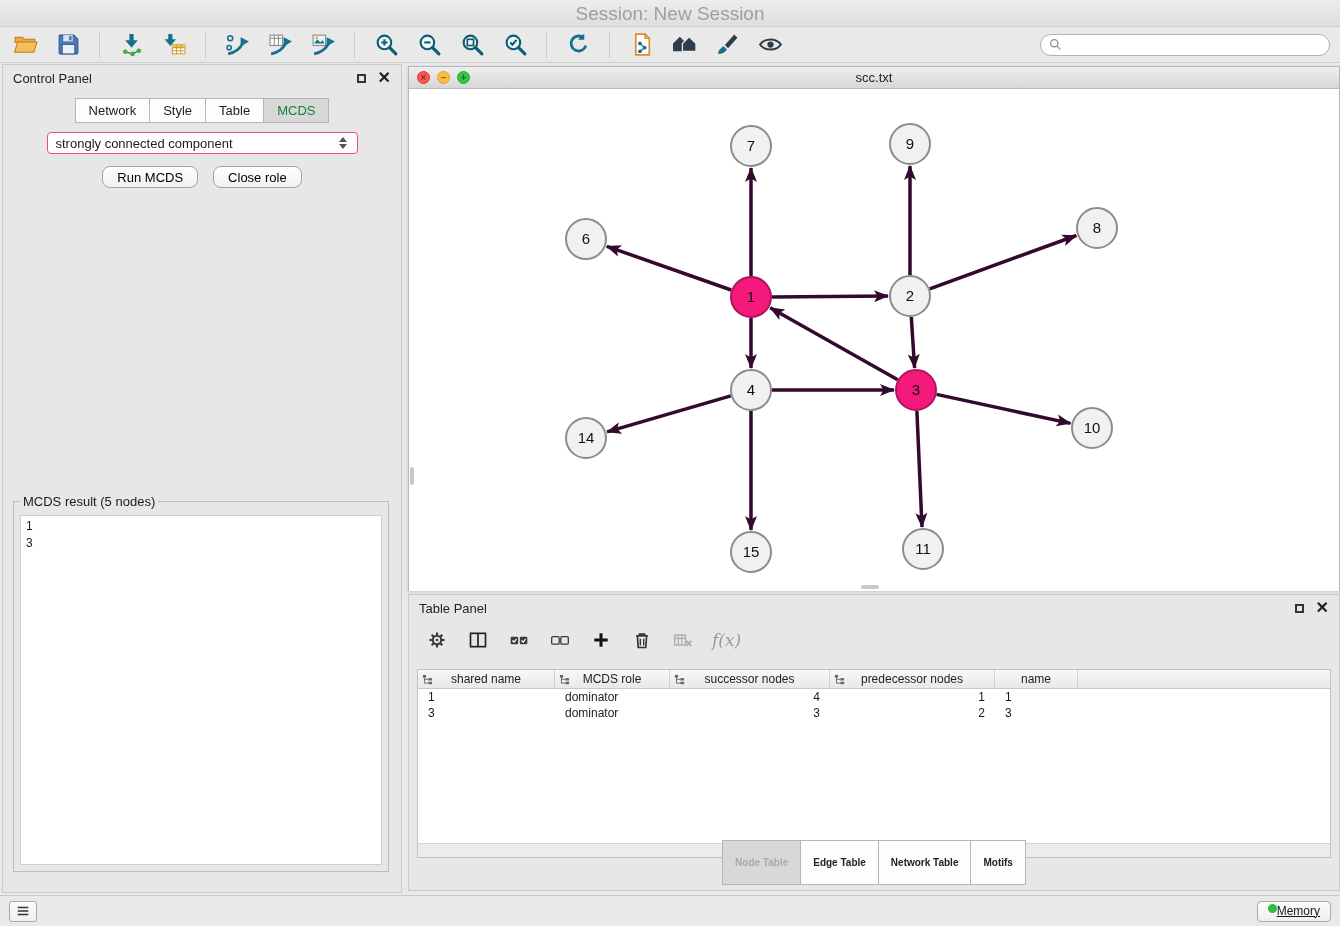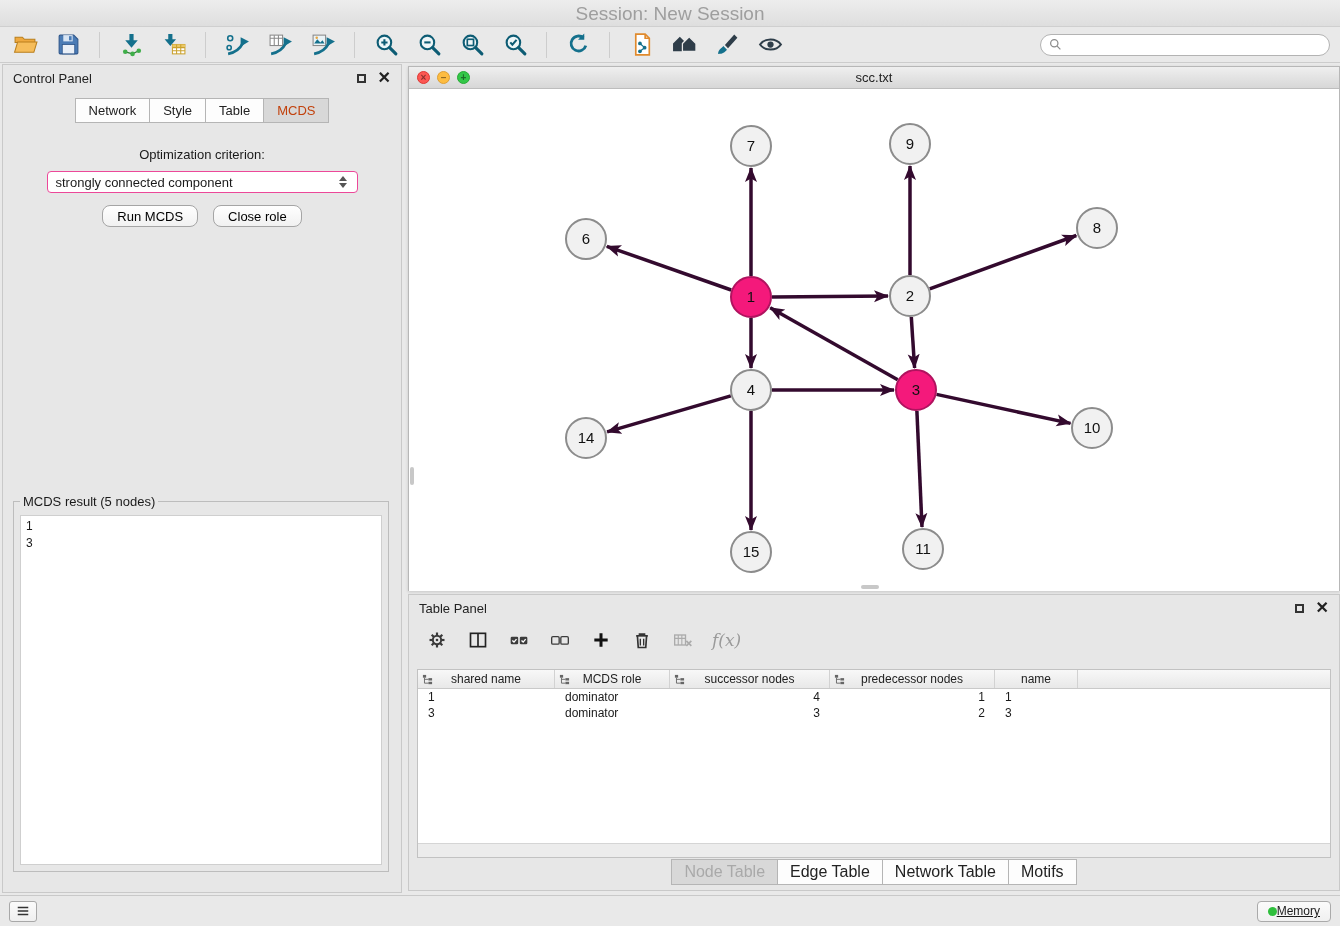--- a/index.html
+++ b/index.html
@@ -26,21 +26,21 @@
   
   .control-panel { position:absolute; left:2px; top:64px; width:400px; height:829px;
     background:#e7e7e7; border:1px solid #c9c9c9; }
   .panel-head { height:26px; display:flex; align-items:center; padding:0 10px; font-size:13px; color:#222; }
   .panel-head .spacer { flex:1; }
   .float-box { width:9px; height:9px; border:2px solid #333; display:inline-block; margin-right:12px; }
   .close-x { font-size:16px; font-weight:bold; color:#222; line-height:10px; }
   .cp-tabs { display:flex; justify-content:center; margin-top:7px; }
   .cp-tab { background:#fdfdfd; border:1px solid #b5b5b5; border-left:none; padding:4px 13px; font-size:13px; color:#222; cursor:default; }
   .cp-tab:first-child { border-left:1px solid #b5b5b5; }
-  .cp-tab.active { background:#d8d8d8; color:#c2410c; }
+  .cp-tab.active { background:#d8d8d8; color:#15803d; }
   .opt-label { text-align:center; margin-top:24px; font-size:13px; }
   .dropdown { margin:9px auto 0 auto; width:311px; height:22px; background:#fff;
     border:1px solid #ec4899; border-radius:4px; display:flex; align-items:center; padding:0 8px 0 8px; font-size:13px; }
   .stepper { margin-left:auto; display:flex; flex-direction:column; gap:2px; padding-right:2px; }
   .stepper .up { width:0; height:0; border-left:4px solid transparent; border-right:4px solid transparent; border-bottom:5px solid #555; }
   .stepper .down { width:0; height:0; border-left:4px solid transparent; border-right:4px solid transparent; border-top:5px solid #555; }
   .btn-row { display:flex; justify-content:center; gap:15px; margin-top:12px; }
   .mac-btn { height:22px; padding:0 14px; background:linear-gradient(#ffffff,#f1f1f1);
     border:1px solid #a5a5a5; border-radius:8px; font-size:13px; font-family:"Liberation Sans",sans-serif; cursor:default; }
   .result-fieldset { position:absolute; left:10px; top:429px; width:376px; height:378px;
@@ -76,31 +76,31 @@
     background:#fff; border:1px solid #c2c2c2; overflow:hidden; }
   .thead { display:flex; height:19px; background:linear-gradient(#f8f8f8,#e8e8e8); border-bottom:1px solid #c9c9c9; }
   .thead-cell { position:relative; display:flex; align-items:center; justify-content:center;
     font-size:12px; color:#222; border-right:1px solid #d2d2d2; }
   .sort-ic { position:absolute; left:4px; top:4px; }
   .col0{width:137px}.col1{width:115px}.col2{width:160px}.col3{width:165px}.col4{width:83px}
   .trow { display:flex; height:16px; align-items:center; }
   .tcell { font-size:12px; padding:0 10px; overflow:hidden; white-space:nowrap; }
   .tp-scrollstrip { position:absolute; left:0; right:0; bottom:0; height:14px; background:#ececec; border-top:1px solid #d5d5d5; }
   .tp-tabs { position:absolute; bottom:5px; left:0; width:100%; display:flex; justify-content:center; }
-  .tp-tab { background:#fdfdfd; border:1px solid #b5b5b5; border-left:none; padding:3px 12px; font-size:16px; color:#222; cursor:default; }
+  .tp-tab { background:#fdfdfd; border:1px solid #b5b5b5; border-left:none; padding:16px 12px; font-size:10px; color:#222; cursor:default;font-weight:bold; }
   .tp-tab:first-child { border-left:1px solid #b5b5b5; }
   .tp-tab.active { background:#d8d8d8; color:#a9a9a9; }
 
   
   .statusbar { position:absolute; left:0; bottom:0; width:1340px; height:31px;
     background:#e9e9e9; border-top:1px solid #c9c9c9; display:flex; align-items:center;
     justify-content:space-between; padding:0 9px; }
   .list-btn { width:28px; height:21px; border:1px solid #a8a8a8; border-radius:3px;
     background:linear-gradient(#fbfbfb,#efefef); display:flex; align-items:center; justify-content:center; }
-  .memory-btn { display:flex; align-items:center; gap:0; background:linear-gradient(#fbfbfb,#f0f0f0);
+  .memory-btn { display:flex; gap:0; background:linear-gradient(#fbfbfb,#f0f0f0);
     border:1px solid #aaaaaa; border-radius:4px; padding:2px 10px; font-size:12px; height:21px;text-decoration:underline; }
   .green-dot { width:9px; height:9px; border-radius:50%; background:#2fbf3d; }
 </style>
 </head>
 <body>
 
 <div id="app">
 
   <div class="titlebar">
     <span>Session: New Session</span>
@@ -245,21 +245,20 @@
       <span class="spacer"></span>
       <span class="float-box"></span>
       <span class="close-x">✕</span>
     </div>
     <div class="cp-tabs">
       <span class="cp-tab">Network</span>
       <span class="cp-tab">Style</span>
       <span class="cp-tab">Table</span>
       <span class="cp-tab active">MCDS</span>
     </div>
-    <div class="opt-label">Optimization criterion:</div>
     <div class="dropdown">
       <span>strongly connected component</span>
       <span class="stepper">
           <span class="up"></span>
           <span class="down"></span>
         </span>
     </div>
     <div class="btn-row">
       <button class="mac-btn">Run MCDS</button>
       <button class="mac-btn">Close role</button>

